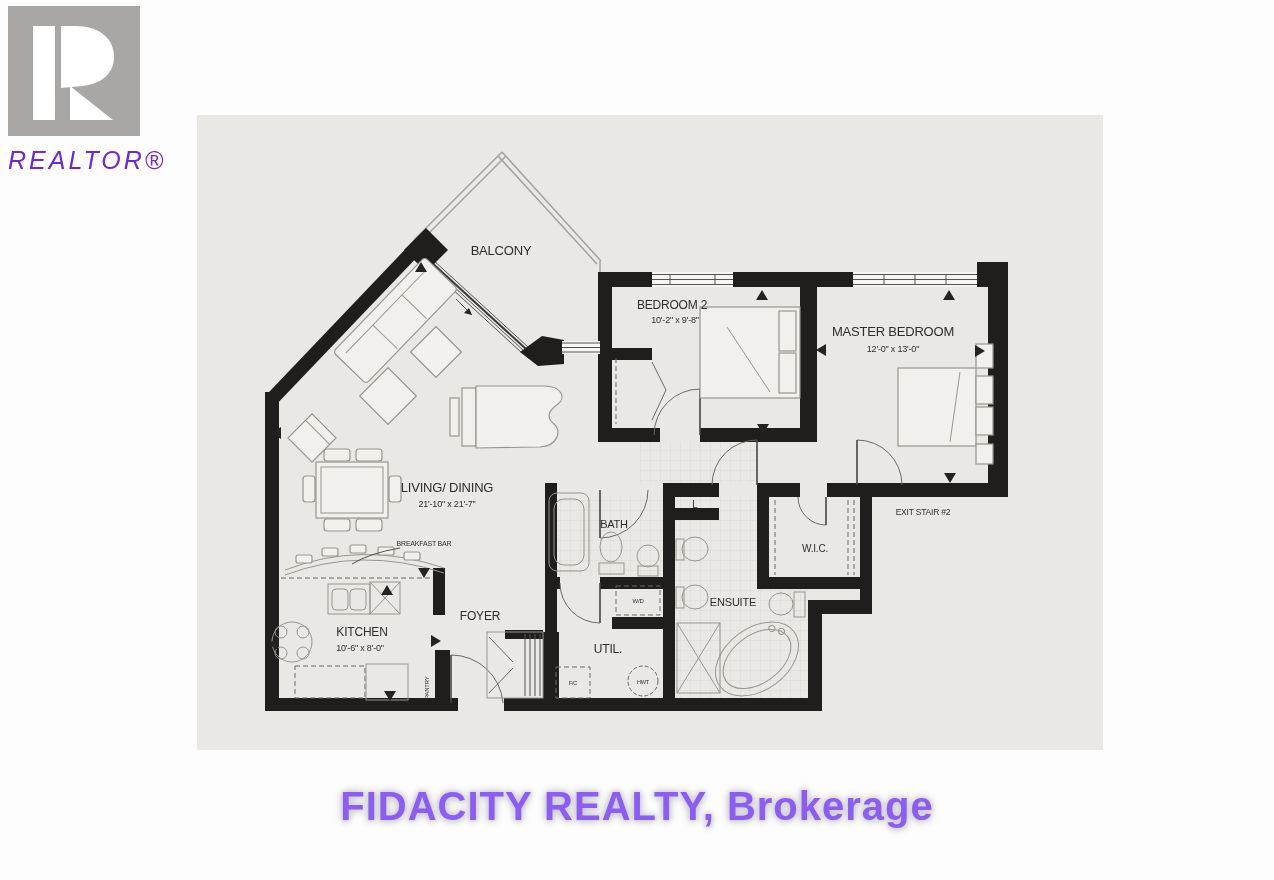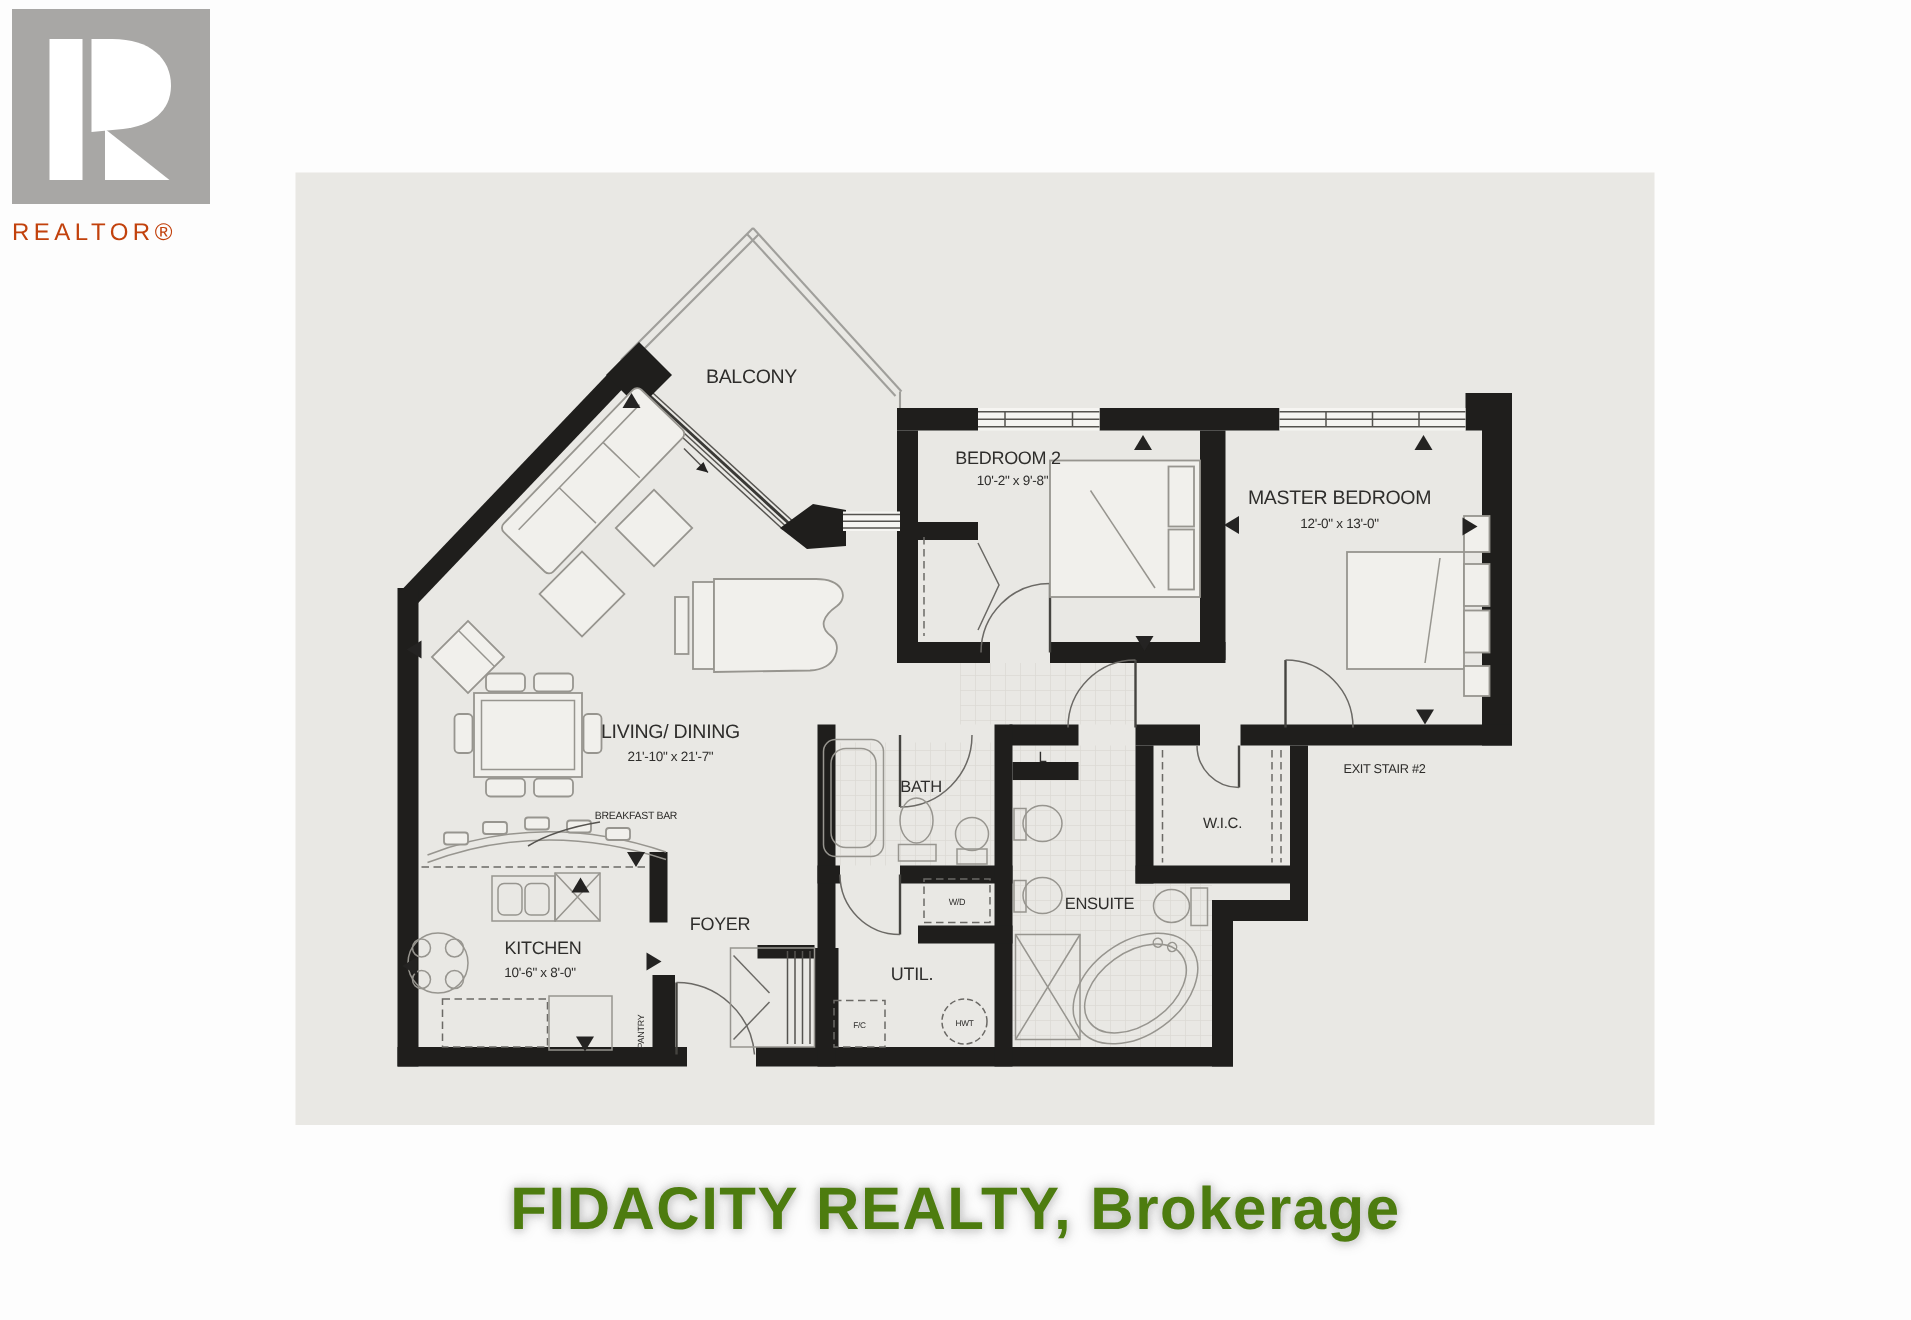--- a/index.html
+++ b/index.html
@@ -1,23 +1,23 @@
 <!DOCTYPE html>
 <html><head>
 <meta charset="utf-8">
 <style>
   html,body{margin:0;padding:0;background:#fff;}
   #screen{position:relative;width:1274px;height:880px;background:#fdfdfd;overflow:hidden;
           font-family:"Liberation Sans",sans-serif;}
   
   #logo{position:absolute;left:8px;top:6px;width:150px;}
-  #logo-text{margin-top:6px;font-size:16px;letter-spacing:3px;color:#c2410c;font-weight:400;}
+  #logo-text{margin-top:6px;font-size:25px;letter-spacing:3px;color:#6d28d9;font-weight:400;font-style:italic;}
   
   #watermark{position:absolute;left:0;right:0;top:784px;text-align:center;}
-  #watermark span{font-size:40px;font-weight:600;color:#4d7c0f;letter-spacing:1px;
+  #watermark span{font-size:40px;font-weight:600;color:#8b5cf6;letter-spacing:1px;
     text-shadow:0 0 10px #c6c6c6,0 0 4px #d9d9d9,0 1px 6px #cccccc;}
   
   text{font-family:"Liberation Sans",sans-serif;fill:#2e2d2b;letter-spacing:-0.2px;}
   .t13{font-size:13px;} .t12{font-size:12px;} .t11{font-size:11px;} .t10{font-size:10px;}
   .t9{font-size:9px;} .t8{font-size:8.5px;} .t7{font-size:7px;} .t6{font-size:6px;} .t5{font-size:5.5px;}
   .w{fill:#1f1e1c;}
   .thin{stroke:#55534f;stroke-width:1;fill:none;}
   .furn{stroke:#97958f;stroke-width:1.2;fill:#f1f0ec;}
   .furnl{stroke:#97958f;stroke-width:1;fill:none;}
   .door{stroke:#6b6965;stroke-width:1;fill:none;}

